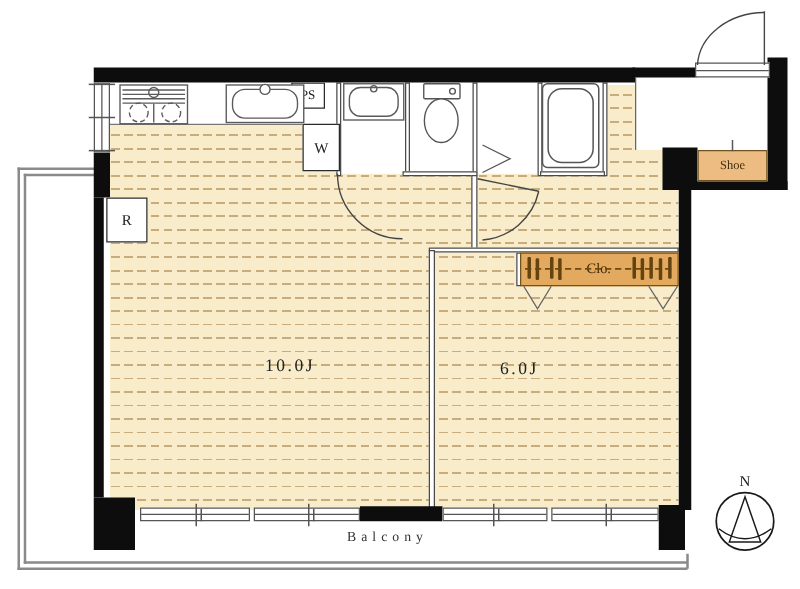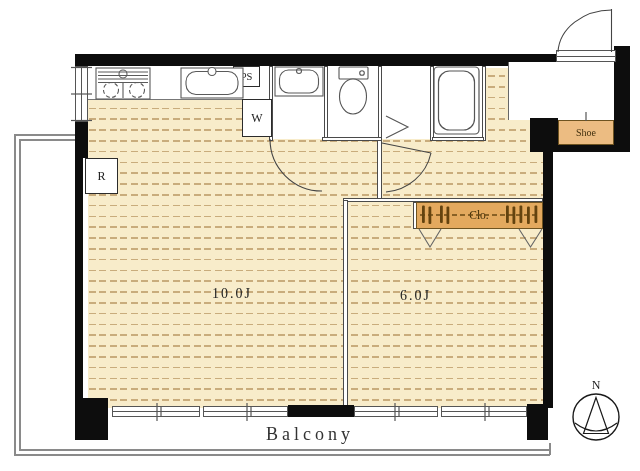--- a/index.html
+++ b/index.html
@@ -182,16 +182,16 @@
 
     <g stroke="#1a1a1a" fill="none">
       <circle cx="596" cy="417" r="23" stroke-width="1.4"></circle>
       <path d="M596,397.5 L583.5,433.5 L608.5,433.5 Z" stroke-width="1.2"></path>
       <path d="M575,423 Q596,439 617,423" stroke-width="1.2"></path>
     </g>
   </svg>
 
   <div class="abs lbl" style="left:172px;top:242px;width:80px;text-align:right;font-size:14px;letter-spacing:2px;margin-top:44px;">10.0J</div>
   <div class="abs lbl" style="left:400px;top:288px;width:66px;text-align:left;font-size:14px;letter-spacing:2px;">6.0J</div>
-  <div class="abs lbl" style="left:250px;top:424px;width:120px;text-align:center;font-size:18px;letter-spacing:4px;color:#333;">Balcony</div>
+  <div class="abs lbl" style="left:250px;top:424px;width:120px;text-align:center;font-size:11px;letter-spacing:4px;color:#333;">Balcony</div>
   <div class="abs lbl" style="left:588px;top:378px;width:16px;text-align:center;font-size:12px;color:#1a1a1a;">N</div>
 
 </div>
 
 </body></html>

